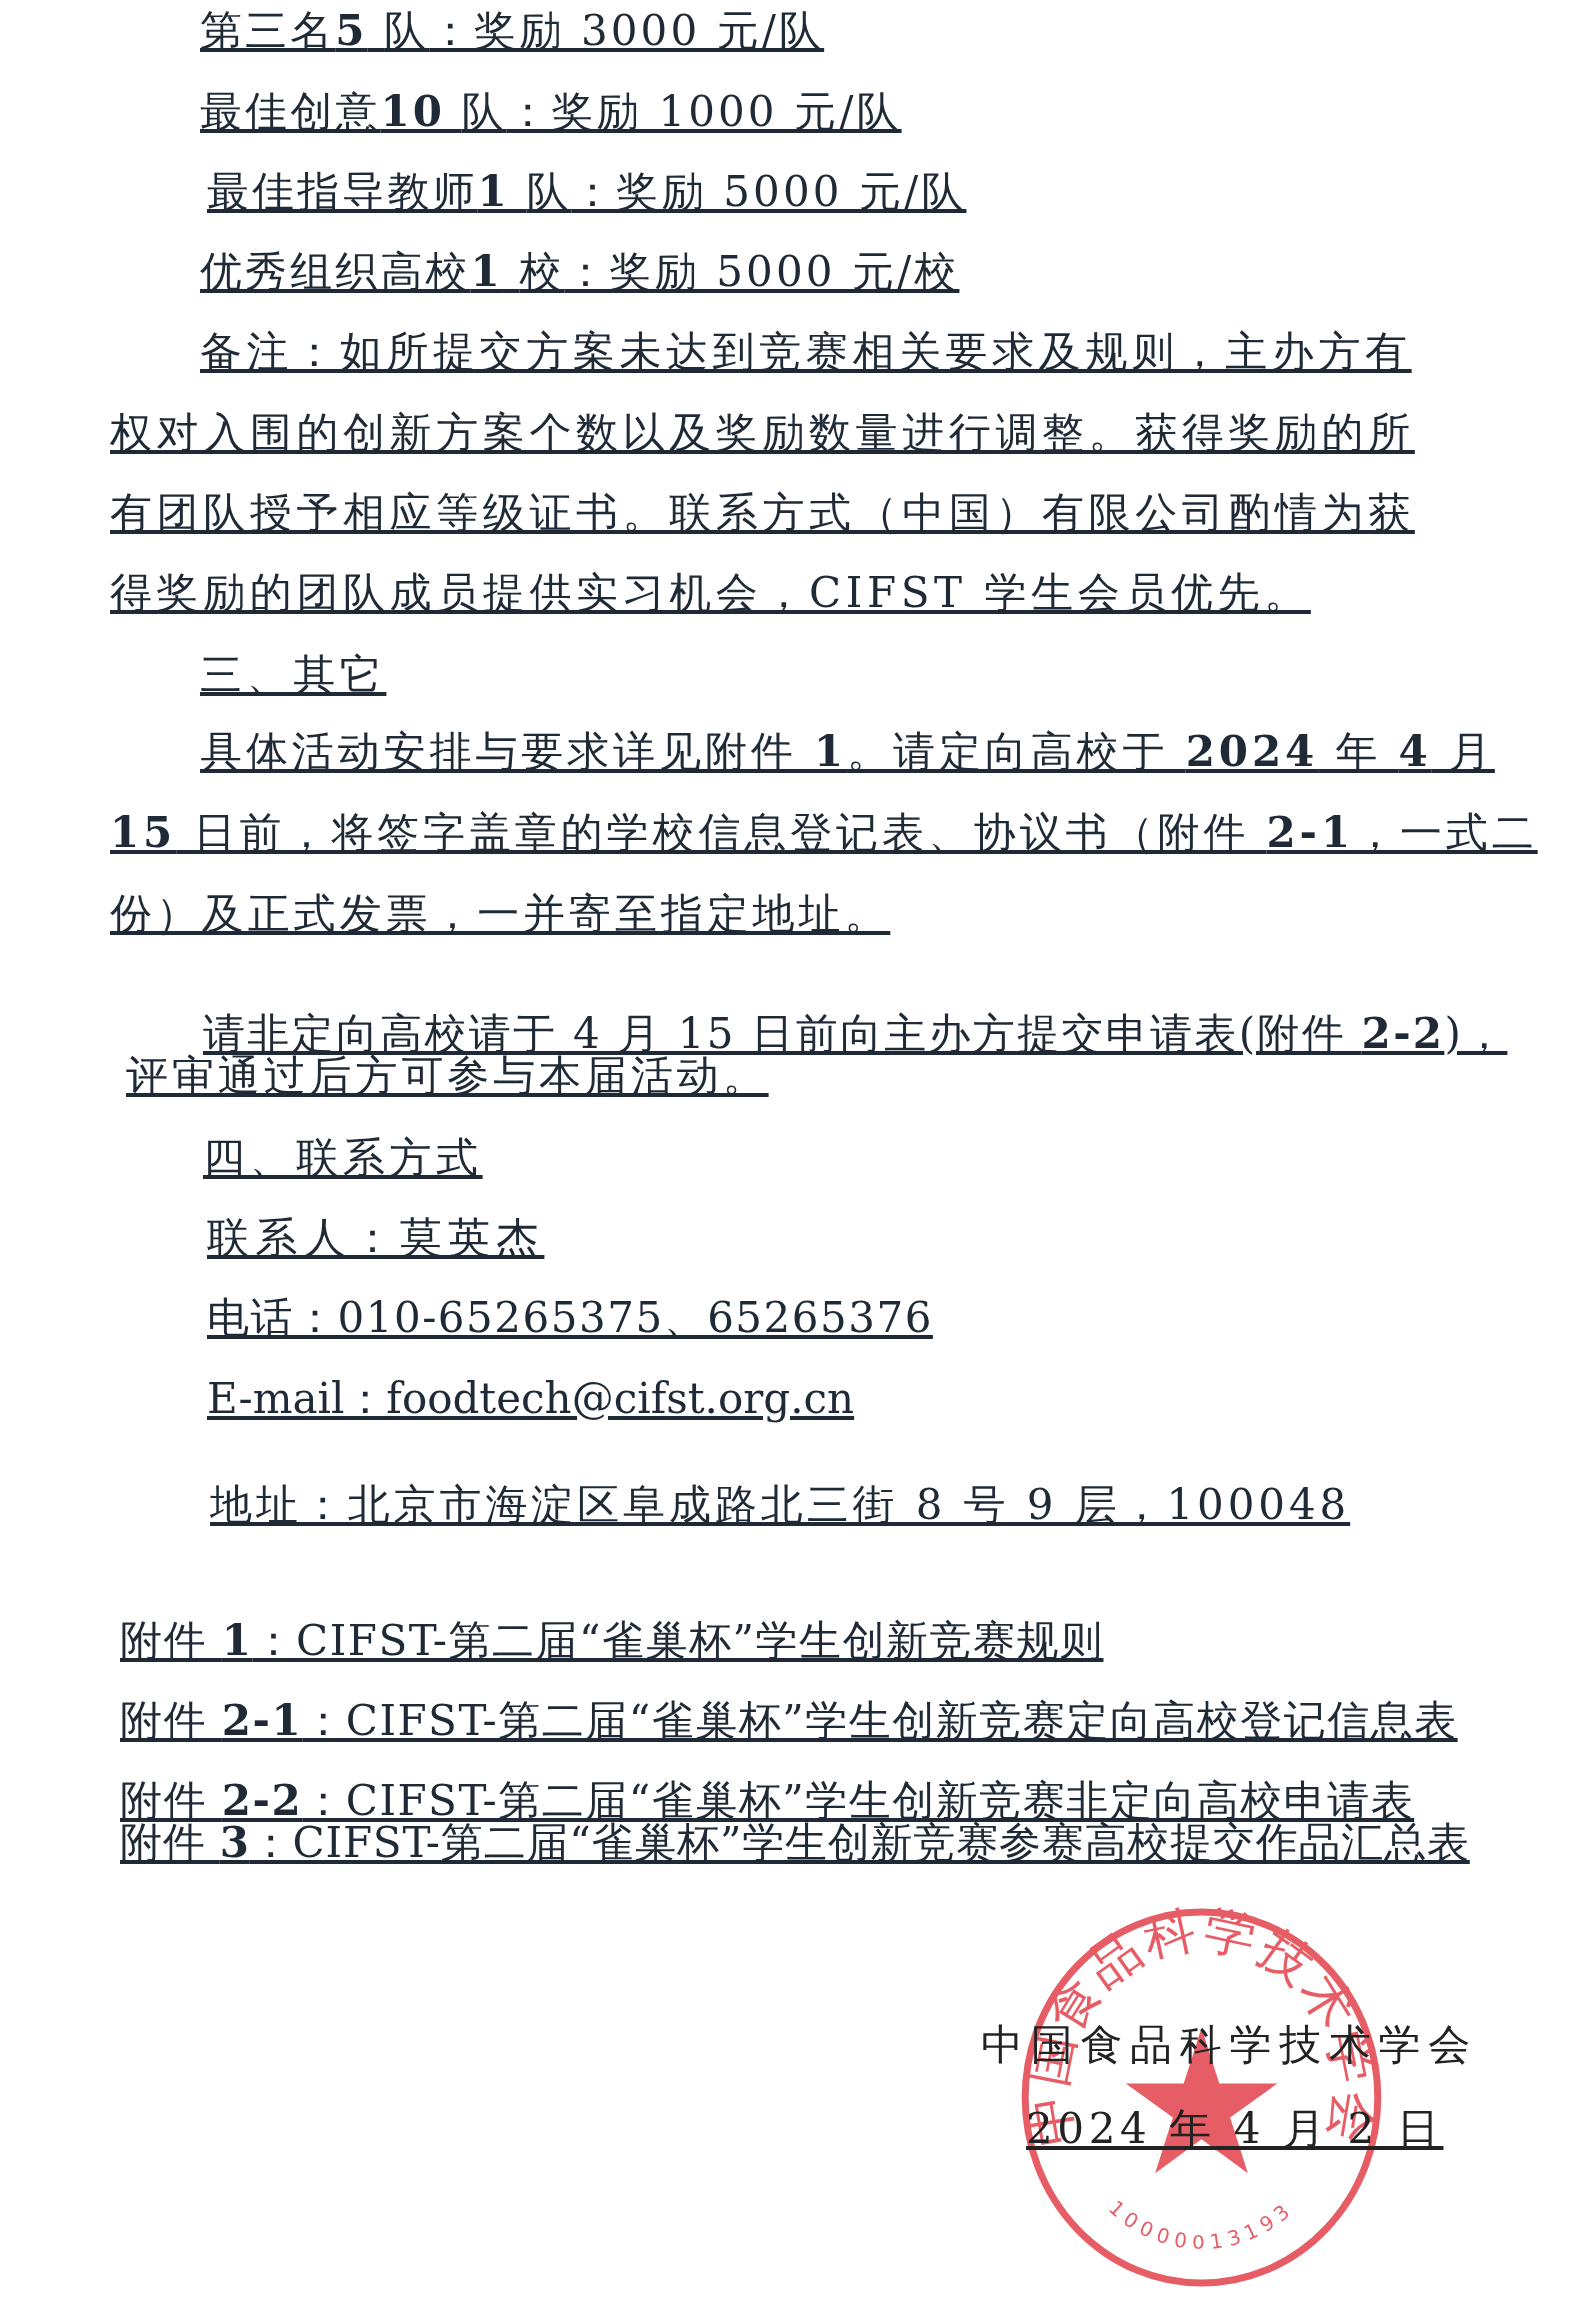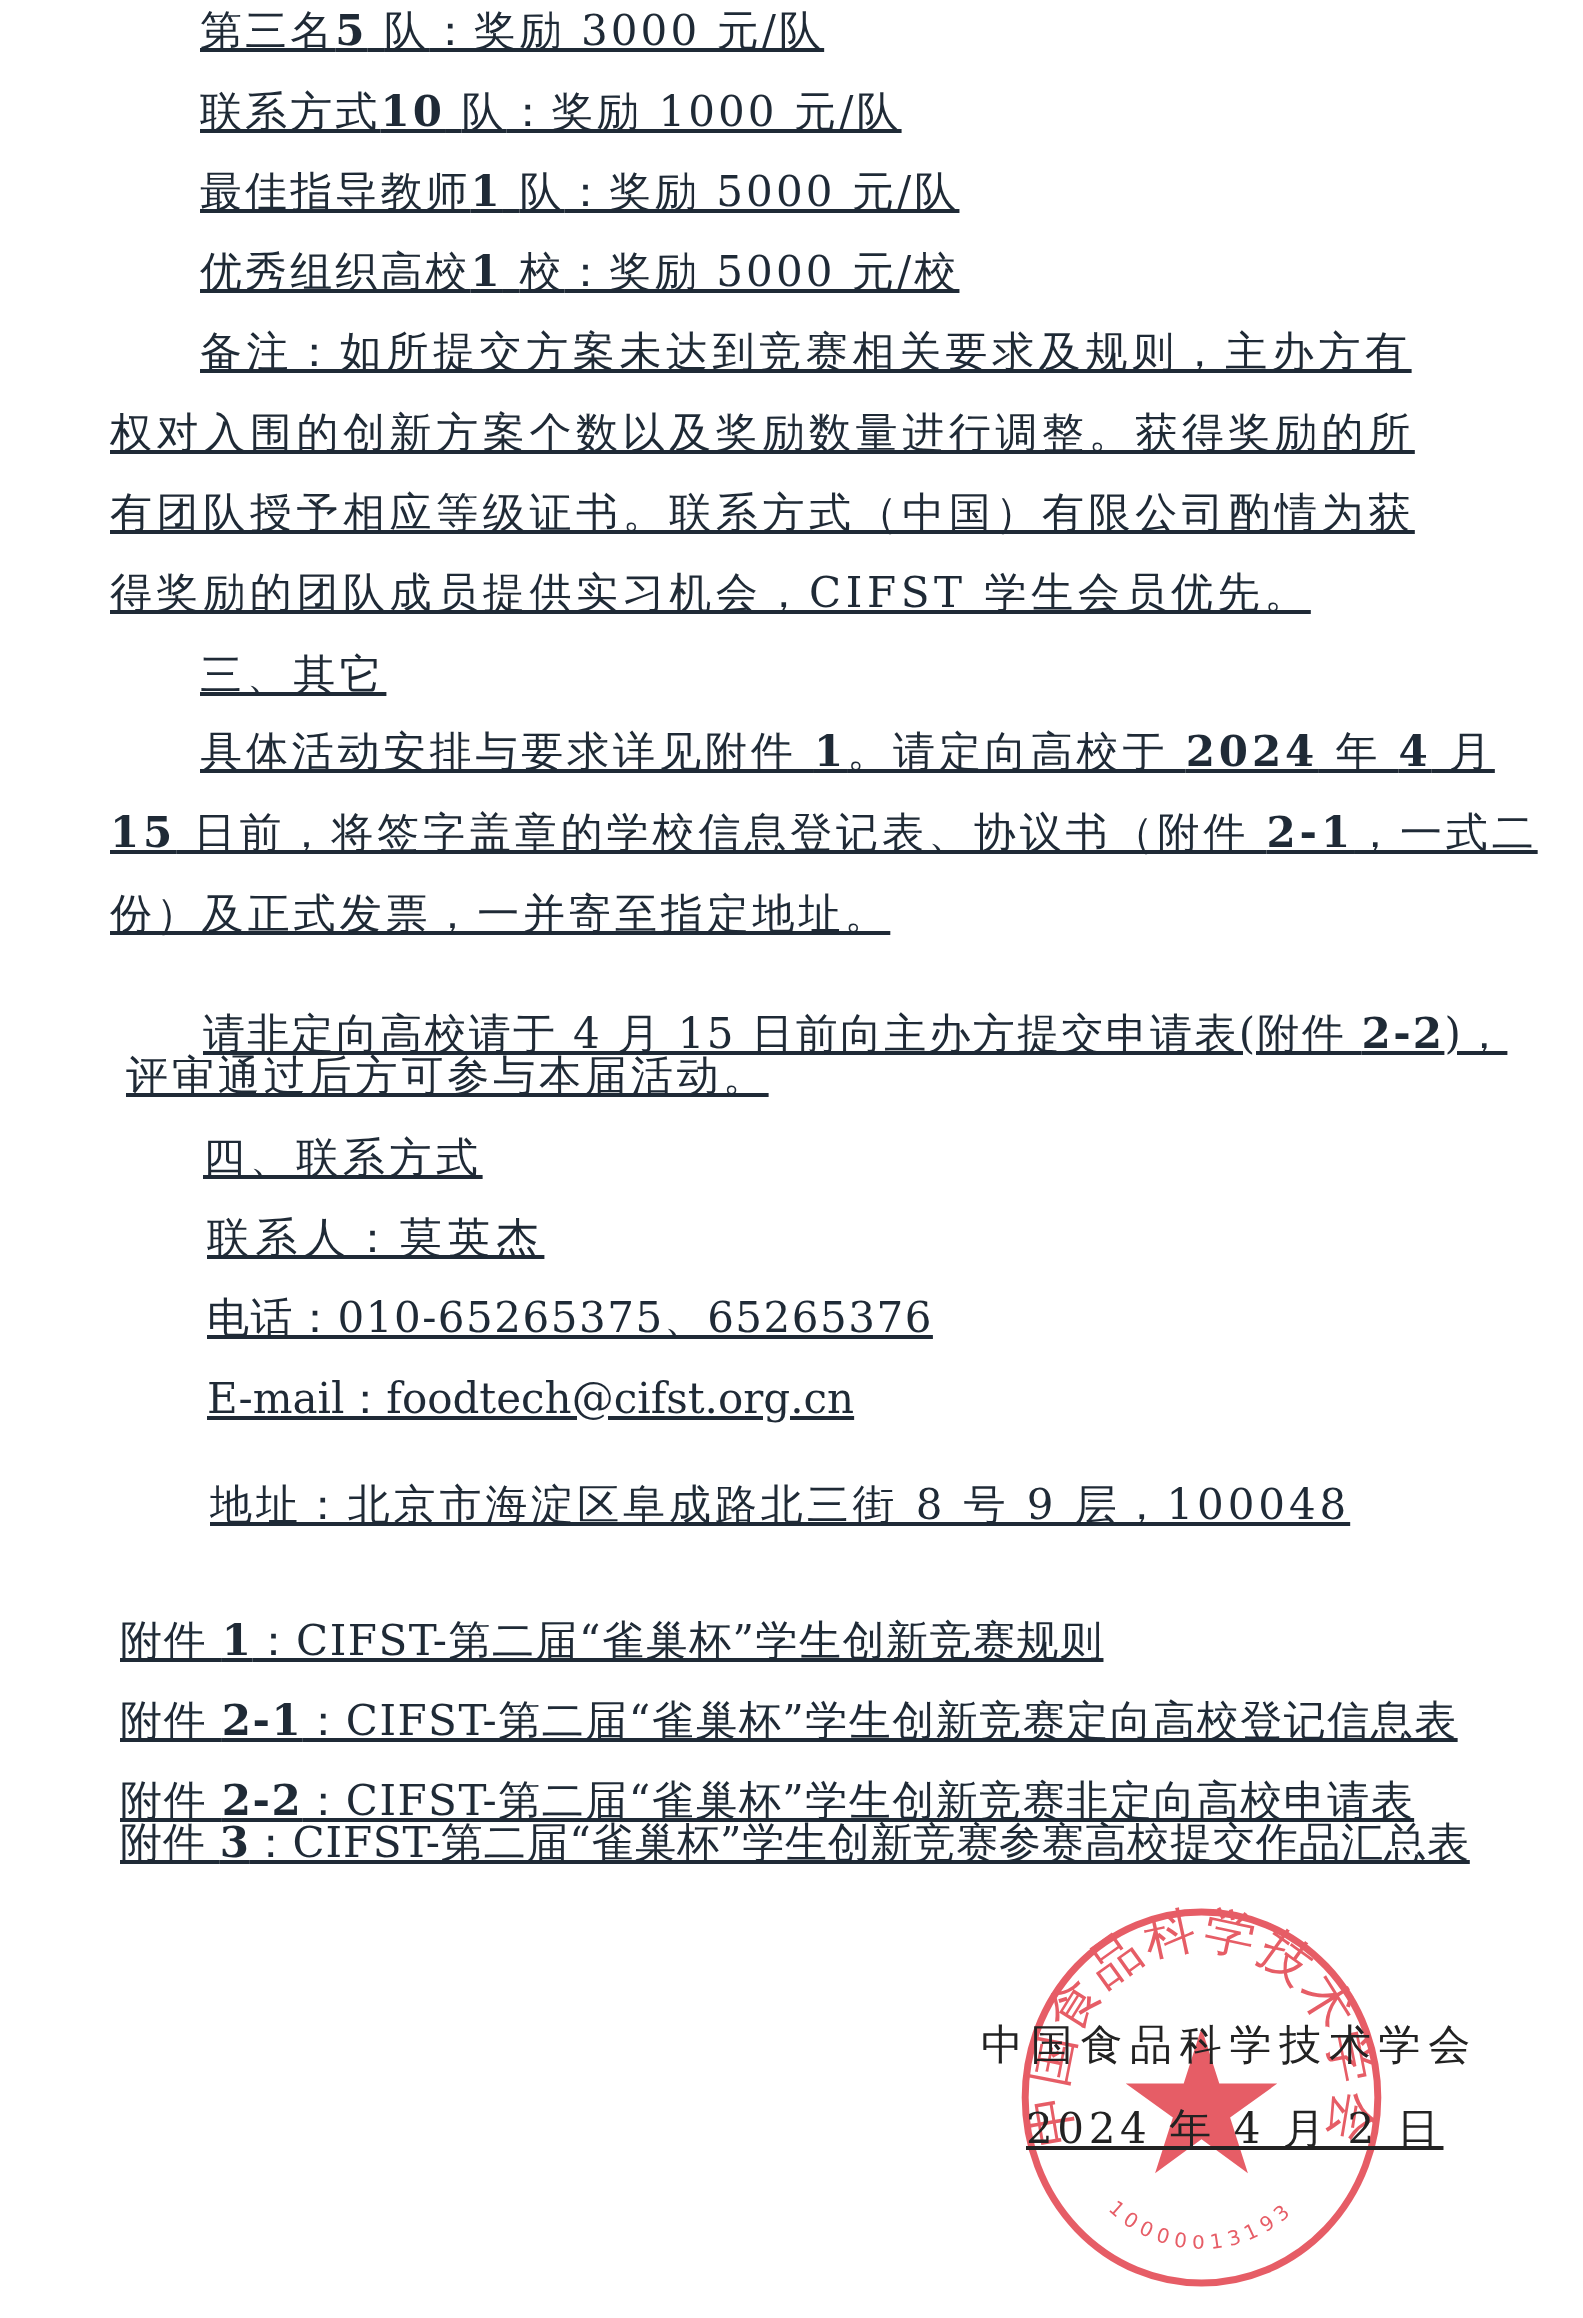--- a/index.html
+++ b/index.html
@@ -11,23 +11,23 @@
   .seal { position: absolute; left: 1019px; top: 1904px; width: 365px; height: 387px; pointer-events: none; opacity: 0.78; }
   .seal svg { width: 100%; height: 100%; }
 </style>
 </head>
 <body>
 
 <div class="line" style="left:200px; top:6.2px;">
   <span>第三名</span><span class="b">5</span> <span>队</span><span>：奖励 3000 元/队</span>
 </div>
 <div class="line" style="left:200px; top:87px;">
-  <span>联系方式</span><span class="b">10</span> <span>队</span><span>：奖励 1000 元/队</span>
+  <span>最佳创意</span><span class="b">10</span> <span>队</span><span>：奖励 1000 元/队</span>
 </div>
-<div class="line" style="left:200px; top:167px;text-align:center;">
+<div class="line" style="left:207px; top:167px;text-align:center;">
   <span>最佳指导教师</span><span class="b">1</span> <span>队</span><span>：奖励 5000 元/队</span>
 </div>
 <div class="line" style="left:200px; top:247px;">
   <span>优秀组织高校</span><span class="b">1</span> <span>校</span><span>：奖励 5000 元/校</span>
 </div>
 
 <div class="line" style="left:200px; top:327px; letter-spacing:4.6px;">备注：如所提交方案未达到竞赛相关要求及规则，主办方有</div>
 <div class="line" style="left:110px; top:408px; letter-spacing:4.6px;">权对入围的创新方案个数以及奖励数量进行调整。获得奖励的所</div>
 <div class="line" style="left:110px; top:488px; letter-spacing:4.6px;">有团队授予相应等级证书。联系方式（中国）有限公司酌情为获</div>
 <div class="line" style="left:110px; top:568px; letter-spacing:4.6px;">得奖励的团队成员提供实习机会，CIFST 学生会员优先。</div>

